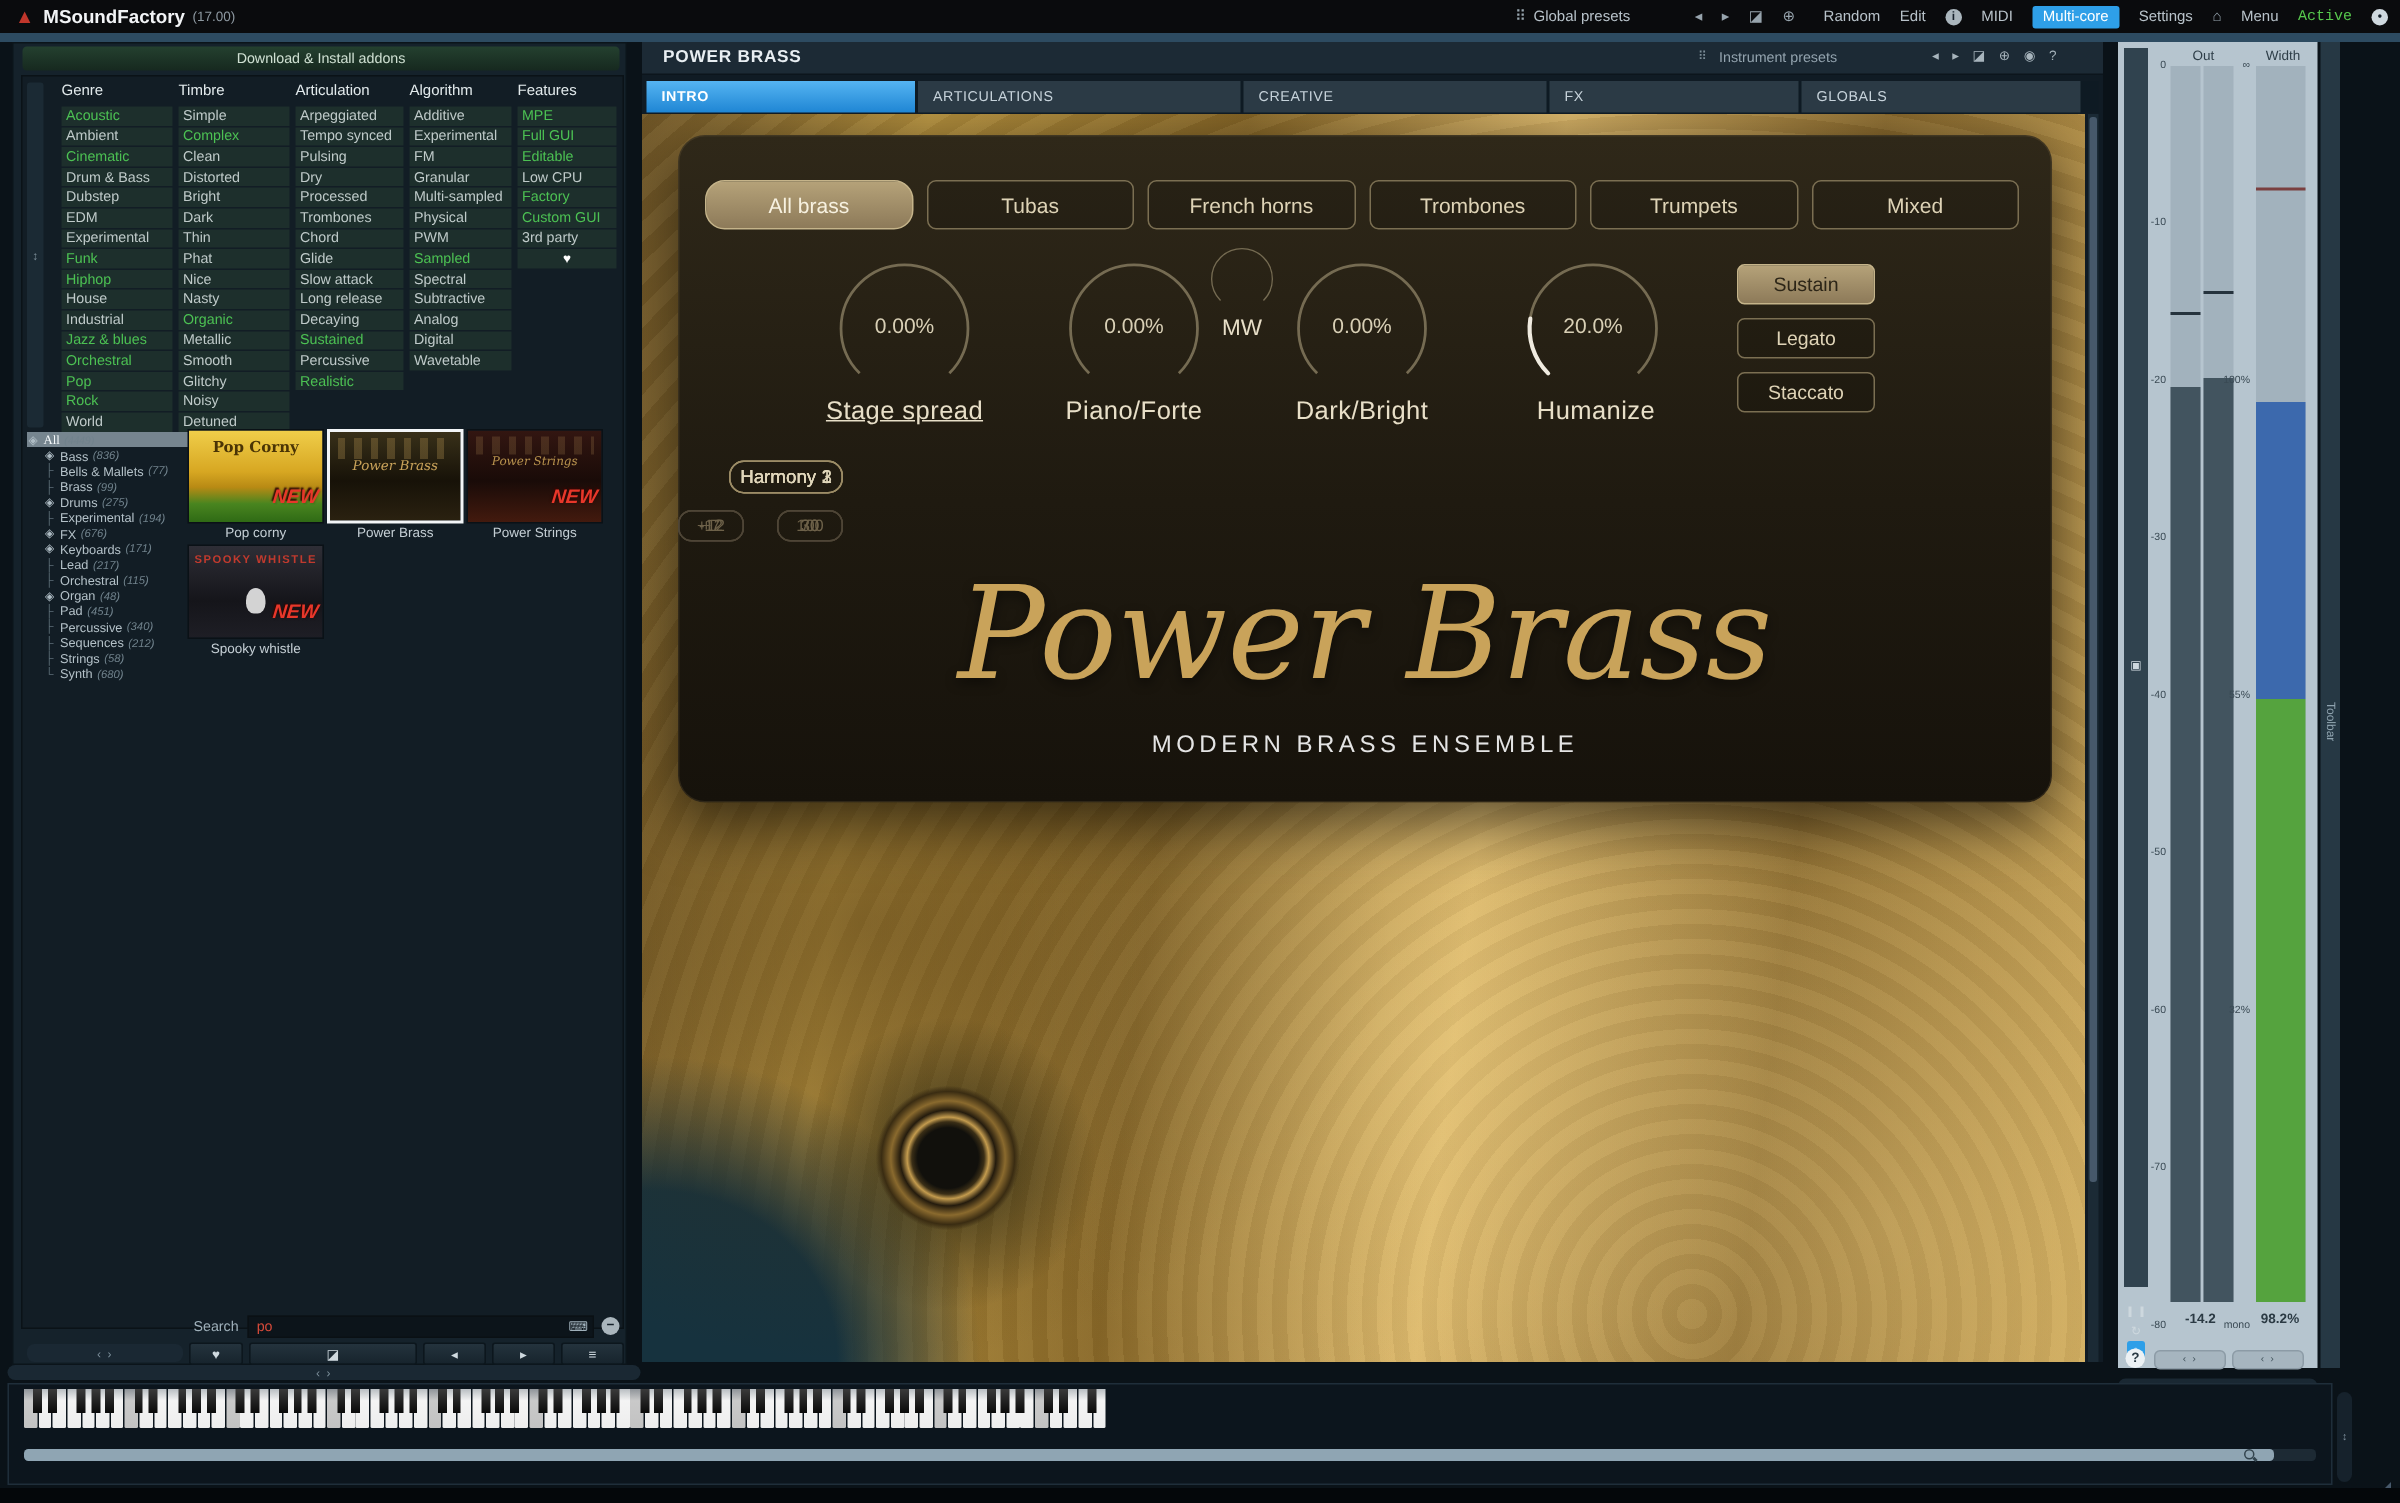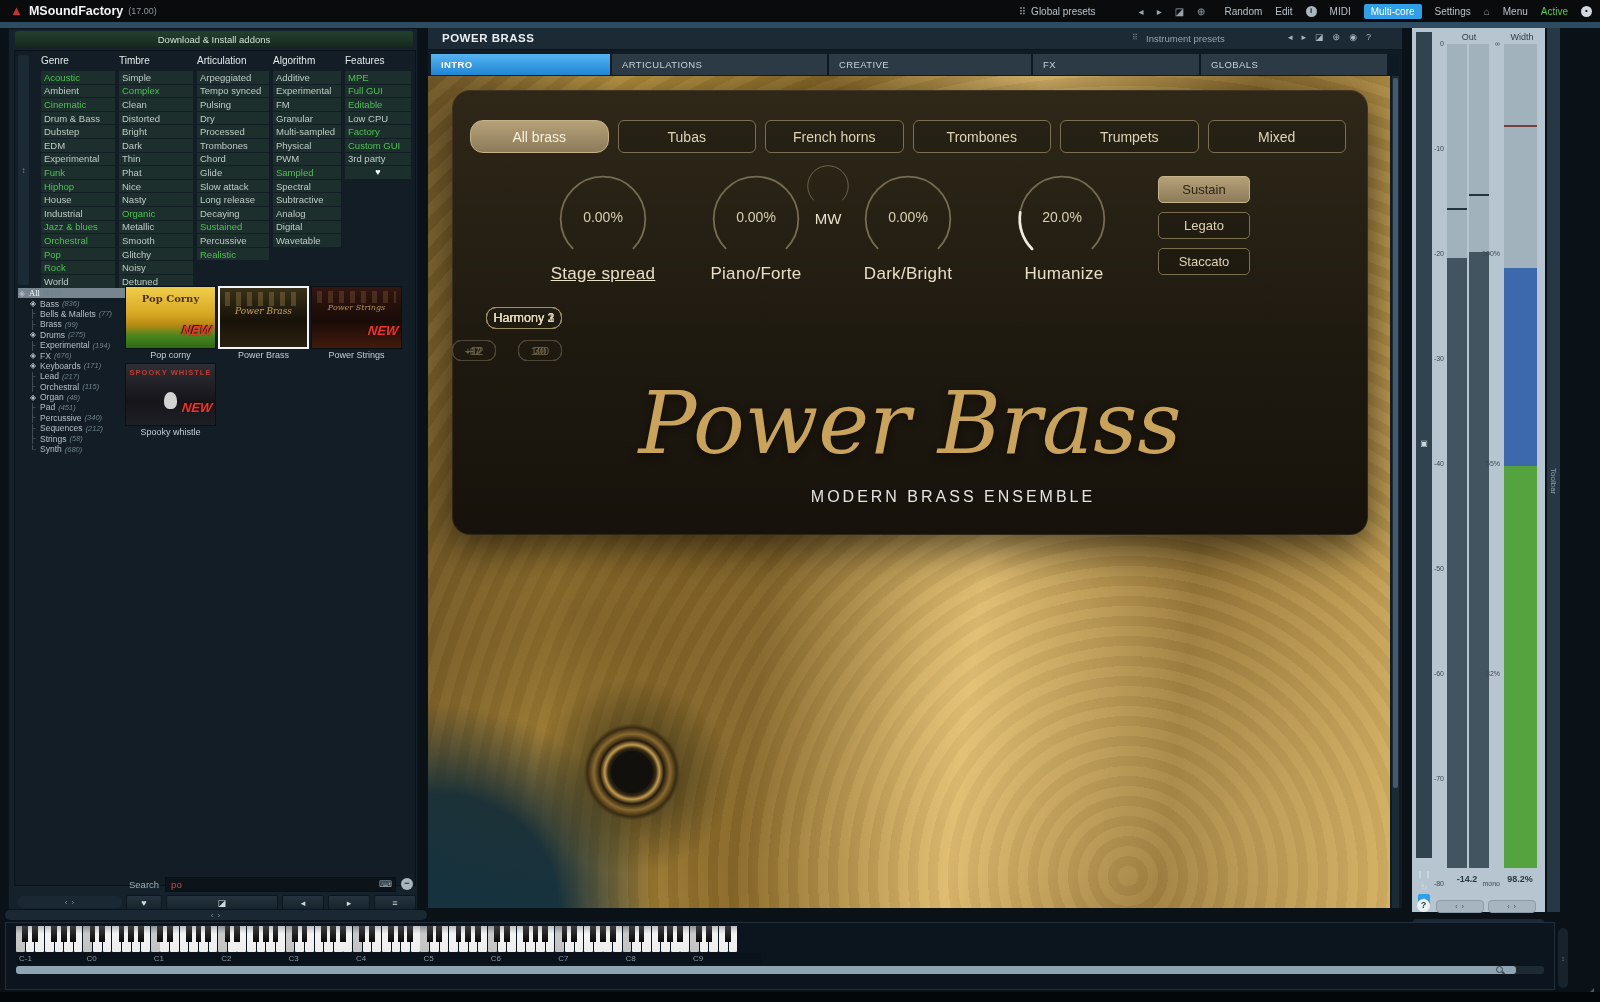--- a/index.html
+++ b/index.html
@@ -7,21 +7,21 @@
        font-family:"Liberation Sans",sans-serif;color:#c6d0d6;}
 
   
   #topbar{position:absolute;left:0;top:0;width:1600px;height:22px;background:#0a0b0d;display:flex;align-items:center;}
   #topbar .logo{color:#c0362b;font-size:13px;margin-left:10px;line-height:22px;}
   #topbar .title{color:#f2f4f6;font-weight:bold;font-size:12.5px;margin-left:6px;}
   #topbar .version{color:#8d98a0;font-size:9px;margin-left:5px;}
   #tb-right{position:absolute;right:8px;top:0;height:22px;display:flex;align-items:center;gap:13px;font-size:10px;color:#b8c2c9;}
   #tb-right .ticon{color:#97a4ad;font-size:10px;}
   .mcbtn{background:#2e9fe8;color:#fff;border-radius:2px;padding:2px 7px;font-size:10px;}
-  .tb-active{color:#57c84d;}
+  .tb-active{color:#57c84d;font-family:Liberation Mono, monospace;}
   .circ{display:inline-flex;align-items:center;justify-content:center;width:11px;height:11px;border-radius:50%;
         background:#aab6bd;color:#15202a;font-size:8px;font-weight:bold;line-height:1;}
   #accent-strip{position:absolute;left:0;top:22px;width:1600px;height:6px;background:#2d4b61;}
 
   
   #left-panel{position:absolute;left:8px;top:28px;width:410px;height:882px;background:#15222b;border:1px solid #0b141a;box-sizing:border-box;}
   #addons-btn{position:absolute;left:6px;top:2px;width:398px;height:16px;background:linear-gradient(180deg,#24402f,#16291f);
       border-radius:3px;color:#cfe0d2;font-size:9.5px;display:flex;align-items:center;justify-content:center;}
   #browser-box{position:absolute;left:5px;top:21px;width:400px;height:834px;background:#121d25;border:1px solid #0a1217;}
   #lscroll{position:absolute;left:9px;top:26px;width:11px;height:230px;background:#1b2a34;border-radius:2px;color:#7b8c96;
@@ -147,21 +147,21 @@
   .hgroup:nth-of-type(2){left:401px;}
   .hgroup:nth-of-type(3){left:631px;}
   .hmain{height:20px;border:1px solid #9c8c66;border-radius:10px;display:flex;align-items:center;justify-content:center;
      color:#e0d6ba;font-size:12.5px;margin-left:34px;}
   .hsubs{margin-top:11px;display:flex;justify-content:space-between;}
   .hsub{width:42px;height:19px;border:1px solid #4e4536;border-radius:9px;display:flex;align-items:center;justify-content:center;
      color:#6d6149;font-size:11px;}
   #logo-script{position:absolute;left:0;top:290px;width:916px;text-align:center;
      font-family:"DejaVu Serif",serif;font-style:italic;font-size:86px;color:#c9a35a;line-height:1;
      text-shadow:0 3px 8px rgba(0,0,0,.45);}
-  #logo-sub{position:absolute;left:0;top:398px;width:916px;text-align:center;font-size:16px;letter-spacing:3px;color:#e4e4e4;padding-left:43px;}
+  #logo-sub{position:absolute;left:0;top:398px;width:916px;text-align:center;font-size:16px;letter-spacing:3px;color:#e4e4e4;}
 
   
   #right-panel{position:absolute;left:1412px;top:28px;width:133px;height:884px;background:#b6c5cf;}
   #rp-strip{position:absolute;left:4px;top:4px;width:16px;height:826px;background:#30434f;}
   #rp-strip .sic{position:absolute;left:2px;width:12px;height:11px;color:#cdd8de;font-size:8px;text-align:center;line-height:11px;}
   .rp-meter-label{position:absolute;top:4px;font-size:9px;color:#2e3e48;text-align:center;}
   .mbar{position:absolute;top:16px;height:824px;background:#a2b2bd;}
   .mfill{position:absolute;left:0;right:0;bottom:0;background:#42545f;}
   .mpeak{position:absolute;left:0;right:0;height:2px;background:#25333d;}
   .mtick{position:absolute;right:0;font-size:7px;color:#3a4a54;line-height:8px;}
@@ -921,33 +921,20 @@
         <div class="bkey" style="left: 593.71px; width: 5.8px;"></div>
         <div class="bkey" style="left: 612.97px; width: 5.8px;"></div>
         <div class="bkey" style="left: 622.6px; width: 5.8px;"></div>
         <div class="bkey" style="left: 641.86px; width: 5.8px;"></div>
         <div class="bkey" style="left: 651.49px; width: 5.8px;"></div>
         <div class="bkey" style="left: 661.12px; width: 5.8px;"></div>
         <div class="bkey" style="left: 680.38px; width: 5.8px;"></div>
         <div class="bkey" style="left: 690.01px; width: 5.8px;"></div>
         <div class="bkey" style="left: 709.27px; width: 5.8px;"></div>
       </div>
-    <div id="octs">
-        <span style="left: 3px;">C-1</span>
-        <span style="left: 70.4px;">C0</span>
-        <span style="left: 137.8px;">C1</span>
-        <span style="left: 205.2px;">C2</span>
-        <span style="left: 272.6px;">C3</span>
-        <span style="left: 340px;">C4</span>
-        <span style="left: 407.4px;">C5</span>
-        <span style="left: 474.8px;">C6</span>
-        <span style="left: 542.2px;">C7</span>
-        <span style="left: 609.6px;">C8</span>
-        <span style="left: 677px;">C9</span>
-      </div>
     <div id="kb-scroll">
       <div class="sth">
         <div id="kb-mag"></div>
       </div>
     </div>
   </div>
   <div id="v-handle">↕</div>
   <div id="resize-corner"></div>
   <div id="footer"></div>
 </div>

